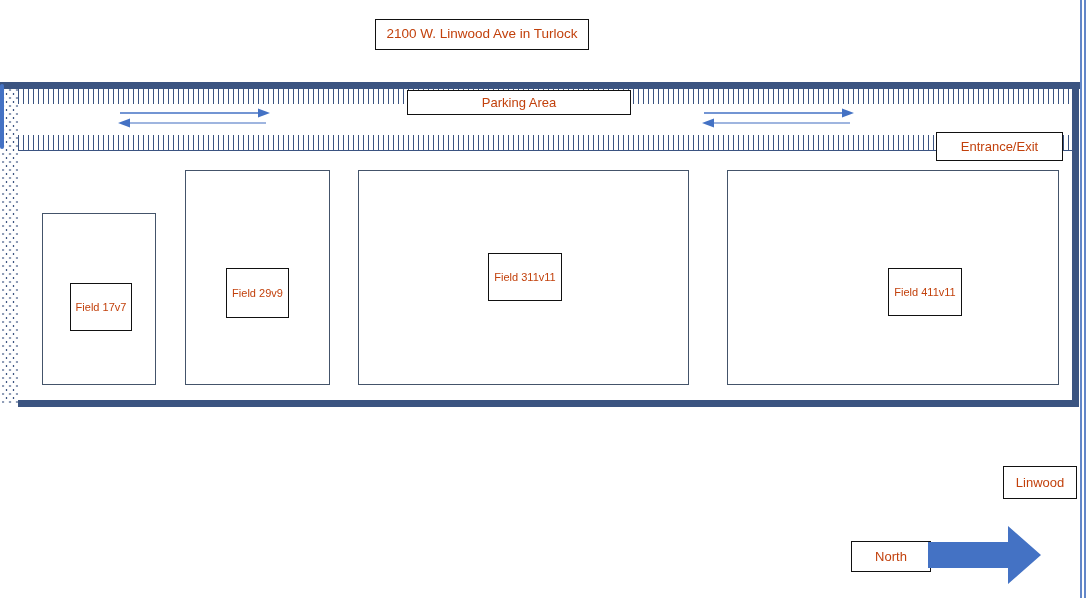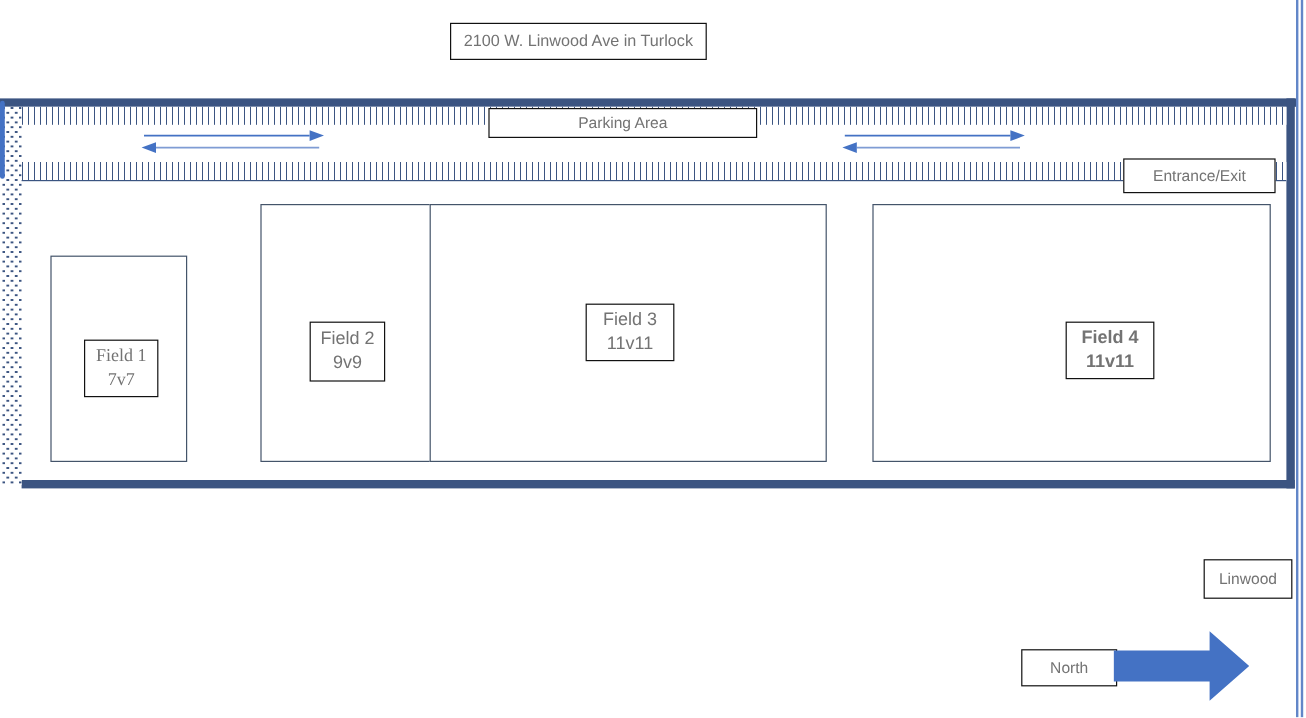--- a/index.html
+++ b/index.html
@@ -7,21 +7,21 @@
     padding: 0;
     background: #ffffff;
     font-family: "Liberation Sans", sans-serif;
   }
   .canvas {
     position: relative;
     width: 1088px;
     height: 598px;
     background: #ffffff;
     overflow: hidden;
-    color: #737373;
+    color: #c2410c;
   }
   .abs { position: absolute; }
 
   
   .label-box {
     position: absolute;
     background: #ffffff;
     border: 1.4px solid #111111;
     display: flex;
     align-items: center;
@@ -77,33 +77,33 @@
   .parking-label  { left: 407px; top: 90px; width: 224px; height: 25px; }
   .entrance-label { left: 936px; top: 104px; width: 127px; height: 29px; margin-top: 28px; }
 
   
   .field {
     position: absolute;
     border: 1.4px solid #44546A;
     background: #ffffff;
     box-sizing: border-box;
   }
-  .field-1 { left: 42px;  top: 213px; width: 114px; height: 172px; font-family: Liberation Serif, serif; }
-  .field-2 { left: 185px; top: 170px; width: 145px; height: 215px; margin-left: 32px; }
+  .field-1 { left: 42px;  top: 213px; width: 114px; height: 172px; }
+  .field-2 { left: 185px; top: 170px; width: 145px; height: 215px; }
   .field-3 { left: 358px; top: 170px; width: 331px; height: 215px; }
   .field-4 { left: 727px; top: 170px; width: 332px; height: 215px; }
 
   .field-label {
-    flex-direction: column;
-    font-size: 15px;
+    flex-direction: row;
+    font-size: 11px;
   }
   .field-1 .field-label { left: 27px;  top: 69px; width: 62px; height: 48px; }
   .field-2 .field-label { left: 40px;  top: 97px; width: 63px; height: 50px; }
   .field-3 .field-label { left: 129px; top: 82px; width: 74px; height: 48px; }
-  .field-4 .field-label { left: 160px; top: 97px; width: 74px; height: 48px; font-weight: bold; }
+  .field-4 .field-label { left: 160px; top: 97px; width: 74px; height: 48px; }
 
   
   .road-line { top: 0px; width: 2px; height: 598px; background: #6286C8; }
   .road-line-1 { left: 1080px; }
   .road-line-2 { left: 1084px; }
 
   .linwood-label { left: 1003px; top: 466px; width: 74px; height: 33px; }
   .north-label   { left: 851px;  top: 541px; width: 80px; height: 31px; }
 
   .arrows-left  { left: 112px; top: 106px; }

